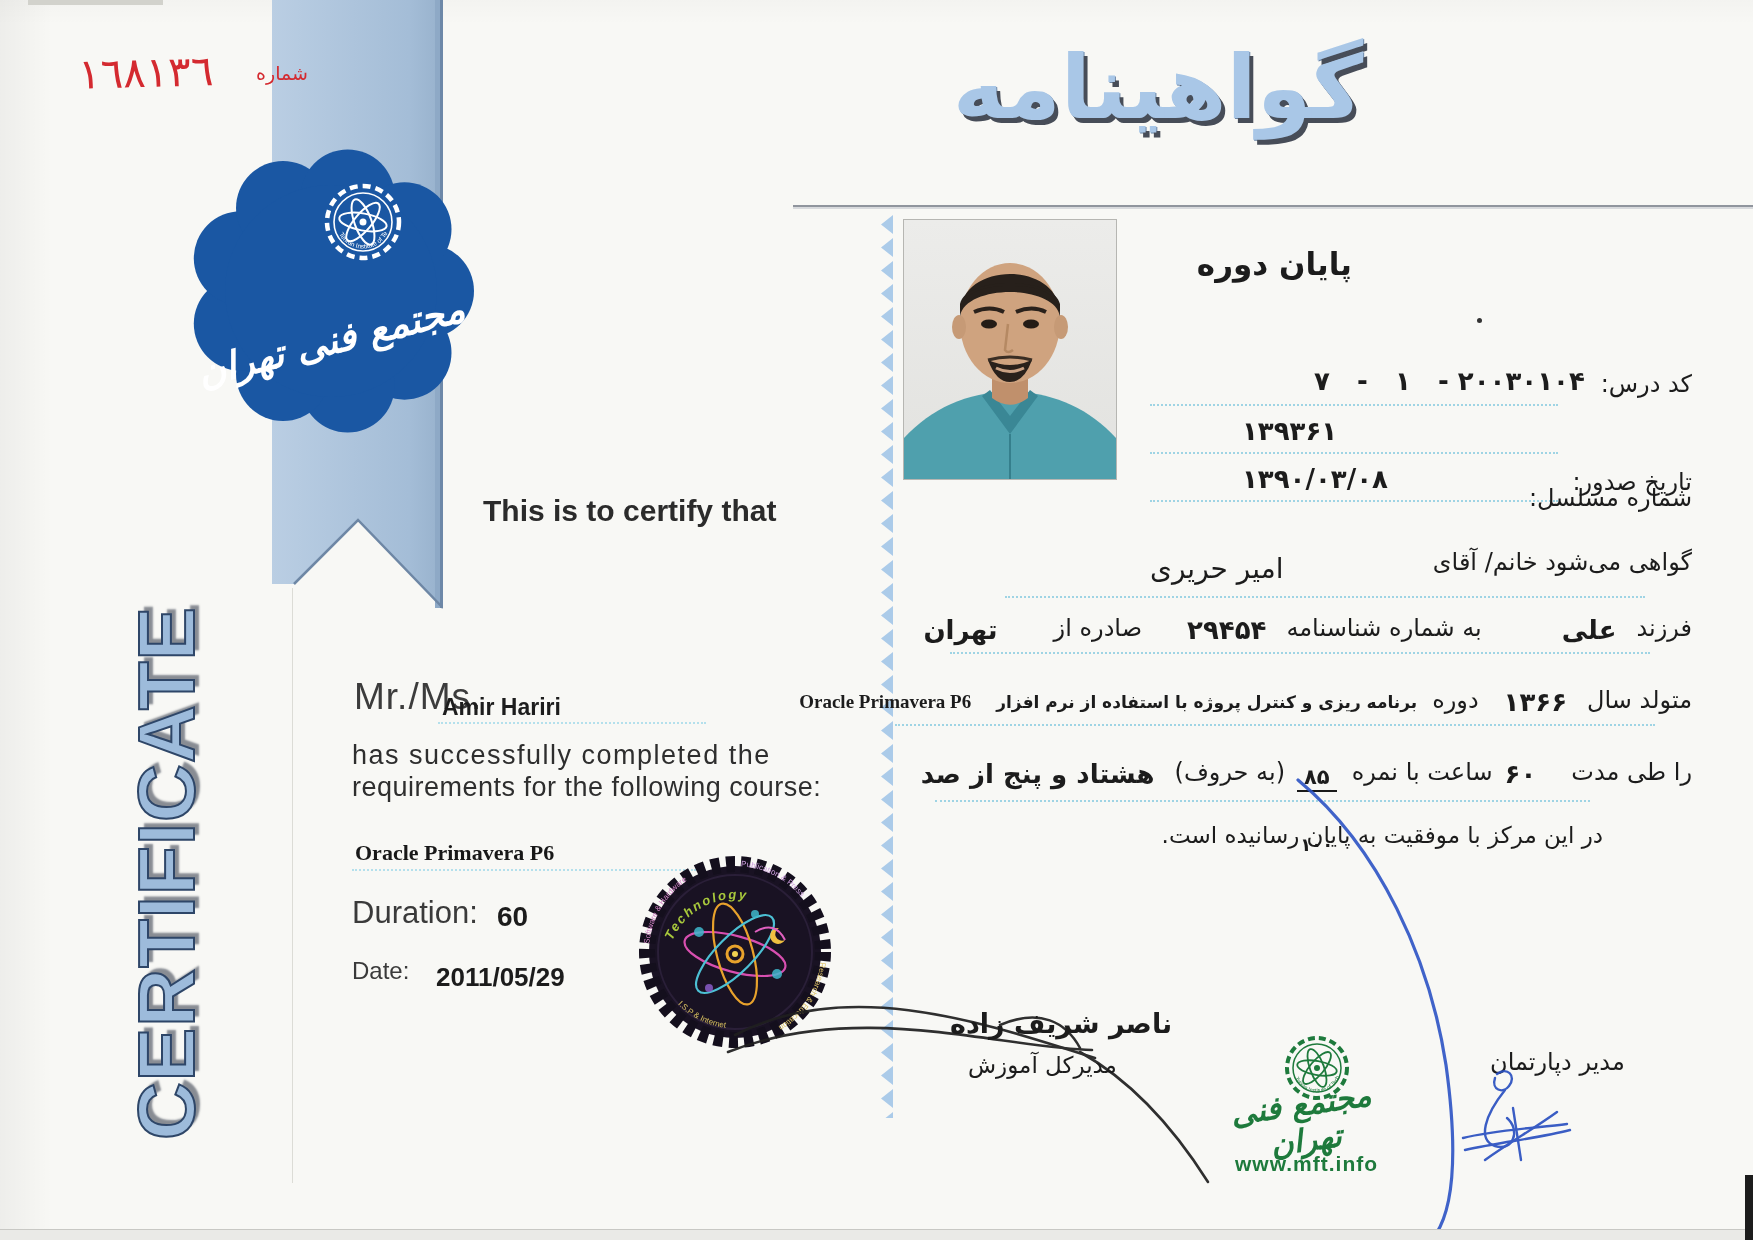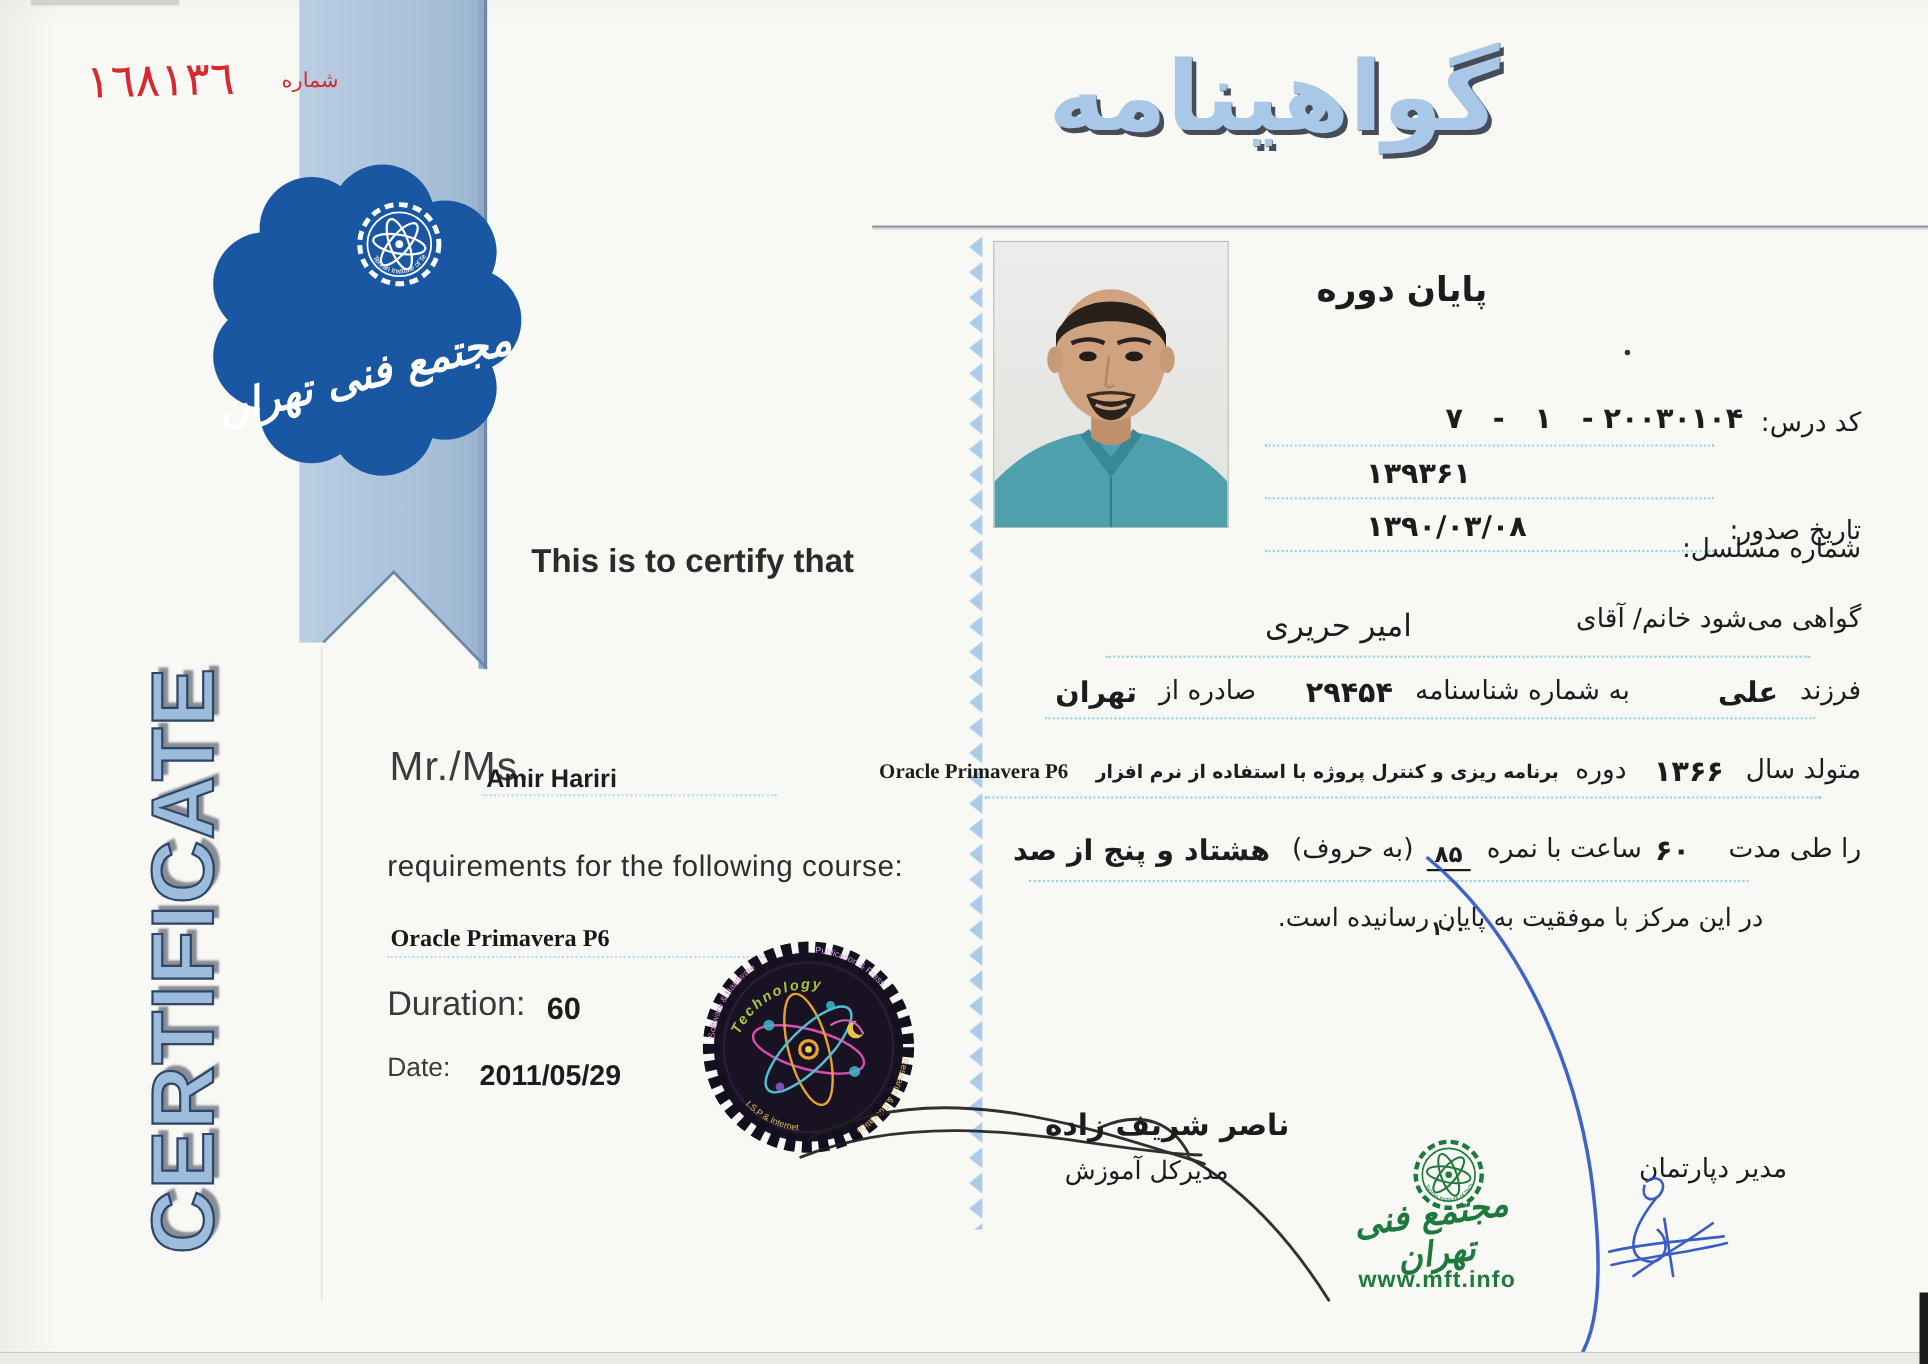--- a/index.html
+++ b/index.html
@@ -170,21 +170,21 @@
   <div class="abs dotted" style="left:1005px;top:596px;width:640px;"></div>
   <div class="abs label-col fa lbl" style="top:548px;">گواهی می‌شود خانم/ آقای</div>
   <div class="abs fa" style="left:1150px;top:552px;font-size:28px;font-weight:normal;">امیر حریری</div>
 
   <div class="abs dotted" style="left:950px;top:652px;width:700px;"></div>
   <div class="abs label-col fa row" style="top:612px;">
     <span class="lbl">فرزند</span>
     <span class="val fill" style="margin-inline-start:20px;">علی</span>
     <span class="lbl" style="margin-inline-start:80px;">به شماره شناسنامه</span>
     <span class="val fill" style="margin-inline-start:20px;">۲۹۴۵۴</span>
-    <span class="lbl" style="margin-inline-start:45px;">صادره از</span>
+    <span class="lbl" style="margin-inline-start:45px;margin-left:36px;">صادره از</span>
     <span class="val fill" style="margin-inline-start:20px;">تهران</span>
   </div>
 
   <div class="abs dotted" style="left:895px;top:724px;width:760px;"></div>
   <div class="abs label-col fa row" style="top:684px;">
     <span class="lbl">متولد سال</span>
     <span class="val fill" style="margin-inline-start:20px;">۱۳۶۶</span>
     <span class="lbl" style="margin-inline-start:25px;">دوره</span>
     <span class="course-fa" style="margin-inline-start:15px;">برنامه ریزی و کنترل پروژه با استفاده از نرم افزار</span>
     <span class="course-en ltr" style="margin-inline-start:8px;">Oracle Primavera P6</span>
@@ -202,20 +202,21 @@
     <span class="lbl" style="margin-inline-start:12px;">(به حروف)</span>
     <span class="val fill" style="margin-inline-start:20px;">هشتاد و پنج از صد</span>
   </div>
 
   <div class="abs closing fa">در این مرکز با موفقیت به پایان رسانیده است.</div>
 
   <div class="abs en b" style="left:483px;top:494px;font-size:30px;color:#2b2b2b;">This is to certify that</div>
   <div class="abs en" style="left:354px;top:676px;font-size:37px;color:#3c3c3c;letter-spacing:1px;">Mr./Ms.</div>
   <div class="abs en b" style="left:442px;top:694px;font-size:23px;color:#1d1d1d;">Amir Hariri</div>
   <div class="abs dotted lt" style="left:438px;top:722px;width:268px;"></div>
+  <div class="abs en" style="left:352px;top:740px;font-size:27px;color:#2e2e2e;letter-spacing:1.5px;">has successfully completed the</div>
   <div class="abs en" style="left:352px;top:772px;font-size:27px;color:#2e2e2e;letter-spacing:.5px;">requirements for the following course:</div>
   <div class="abs serif b" style="left:355px;top:840px;font-size:22px;color:#181818;">Oracle Primavera P6</div>
   <div class="abs dotted lt" style="left:352px;top:869px;width:344px;"></div>
   <div class="abs en" style="left:352px;top:895px;font-size:31px;color:#3a3a3a;">Duration:</div>
   <div class="abs en b" style="left:497px;top:901px;font-size:28px;">60</div>
   <div class="abs en" style="left:352px;top:957px;font-size:24px;color:#3a3a3a;">Date:</div>
   <div class="abs en b" style="left:436px;top:962px;font-size:26px;">2011/05/29</div>
 
   <svg class="abs" style="left:637px;top:854px;" width="196" height="196" viewBox="0 0 196 196">
     <circle cx="98" cy="98" r="86" fill="#191223"></circle>

